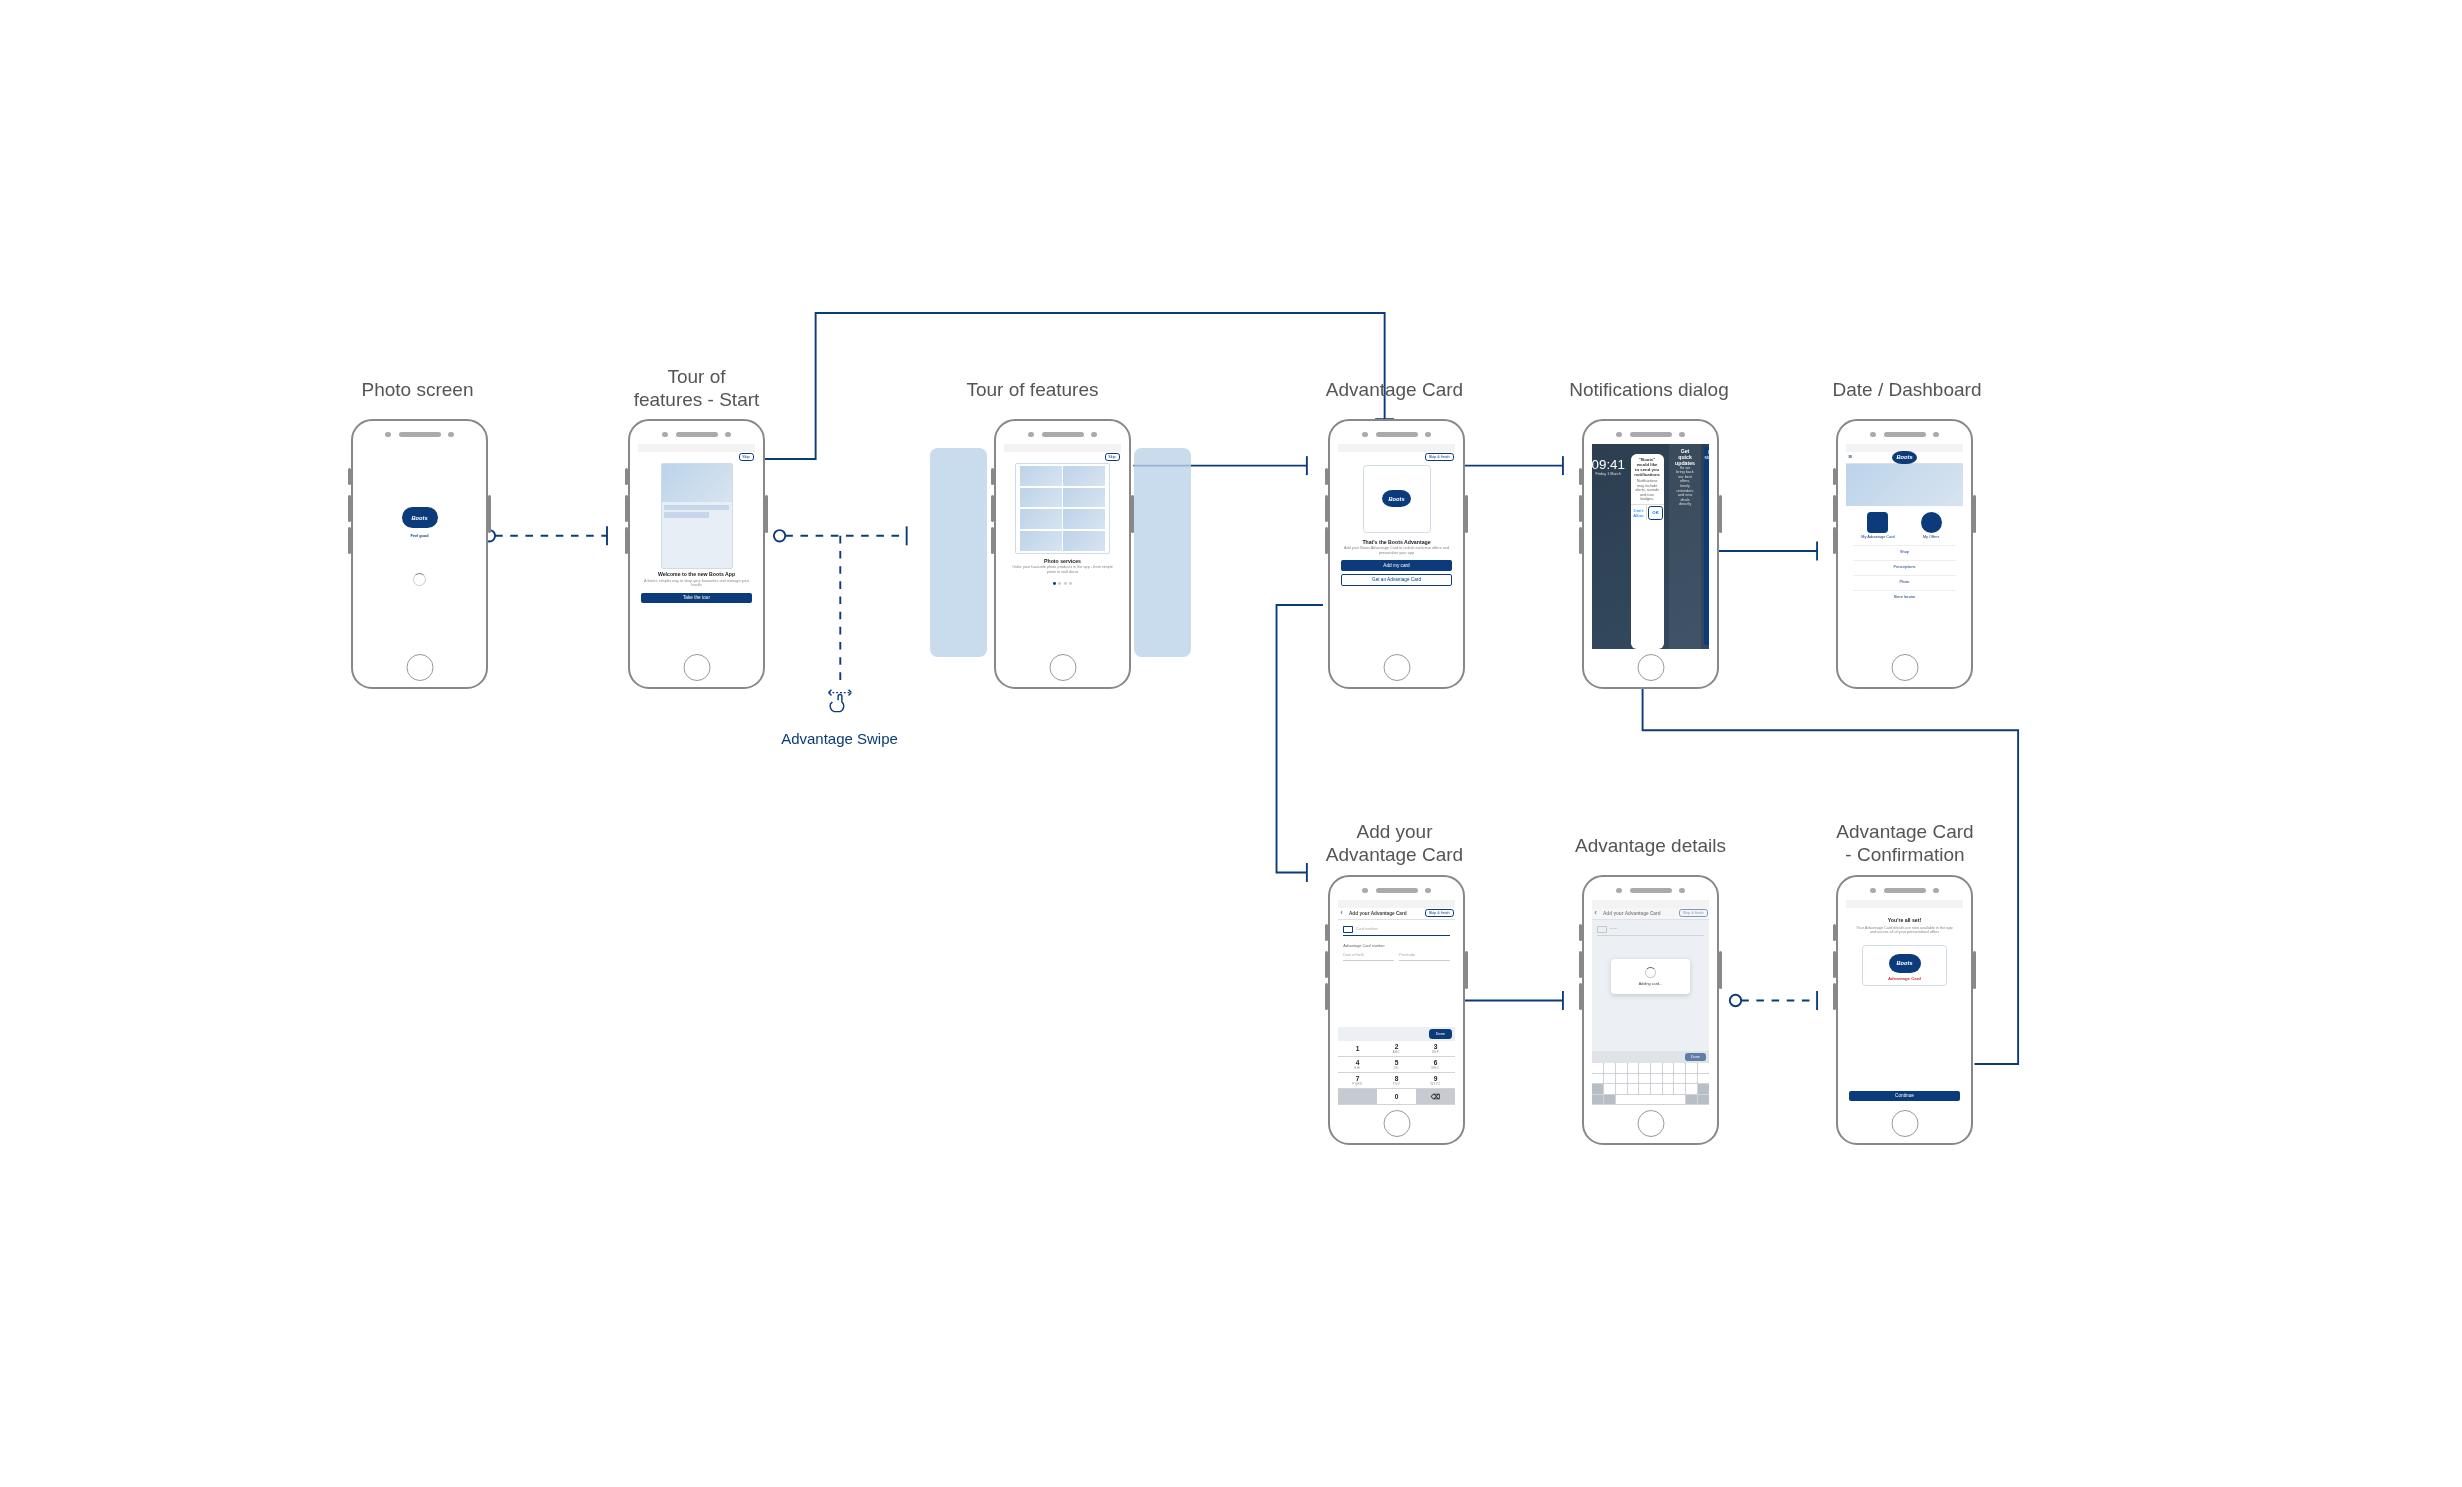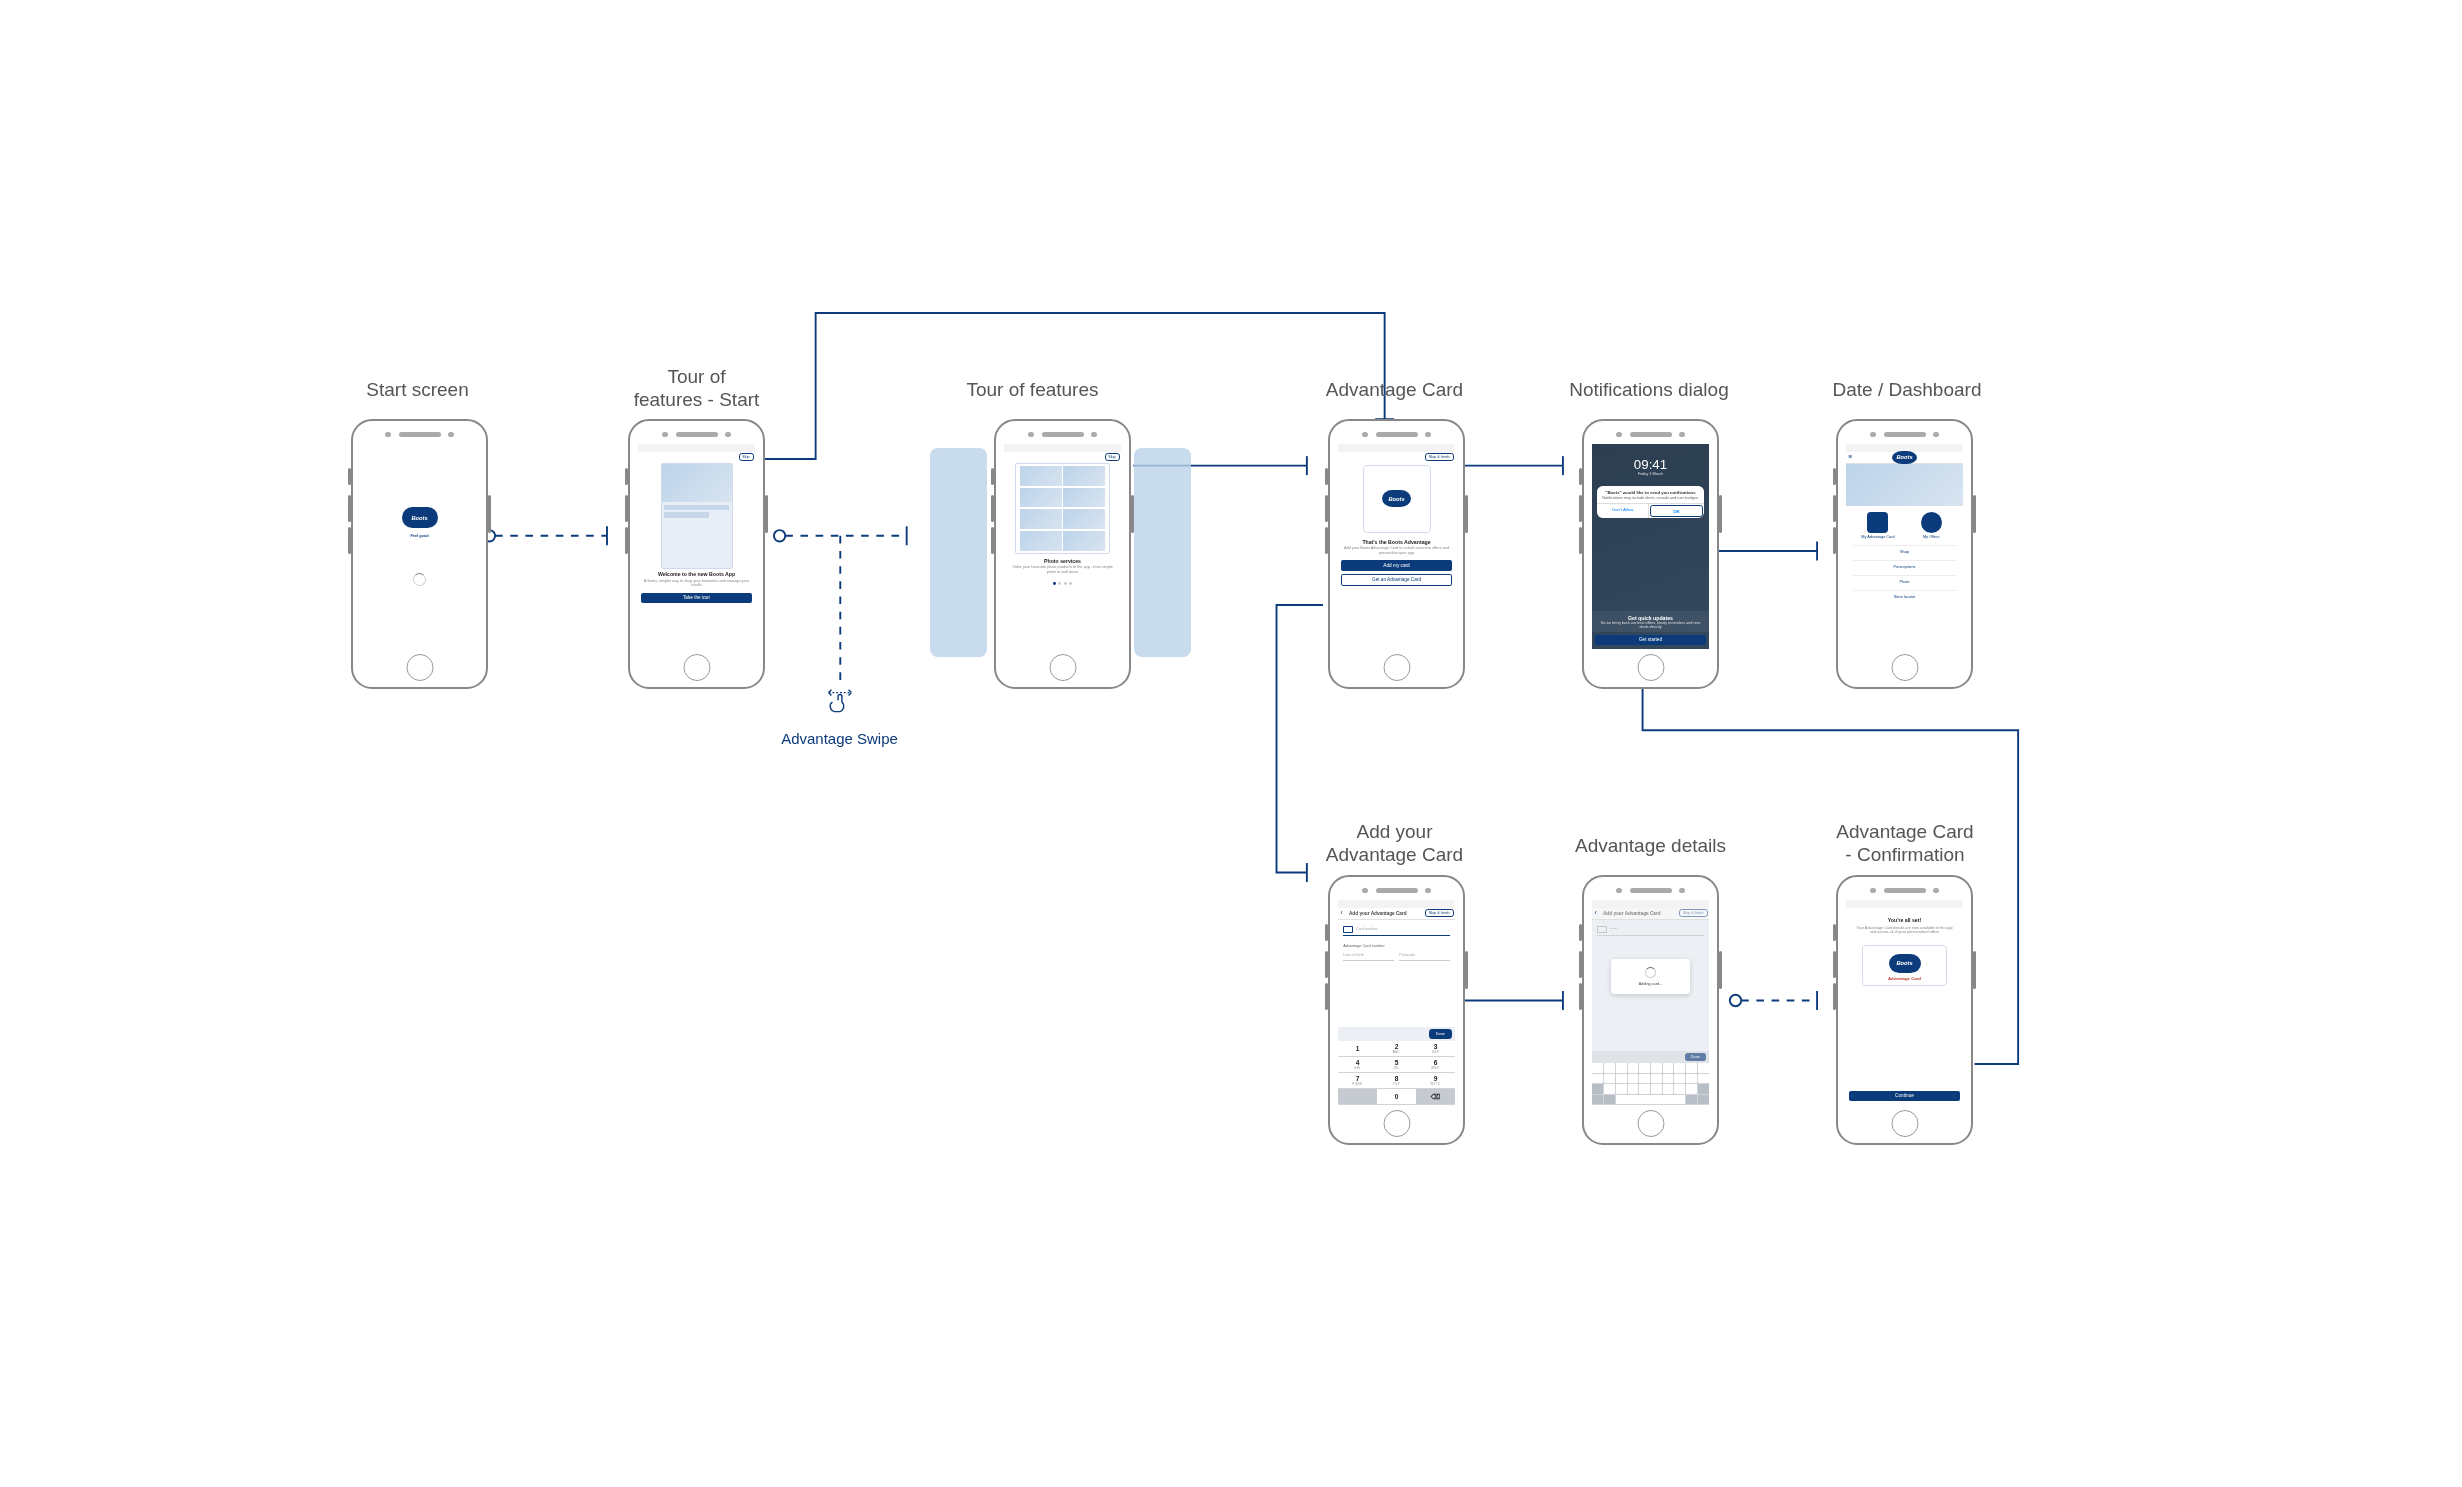--- a/index.html
+++ b/index.html
@@ -40,21 +40,21 @@
 .grid4{display:grid;grid-template-columns:repeat(2,1fr);grid-template-rows:repeat(4,1fr);gap:1.9px;width:85px;height:85px;margin:0 auto}
 .swipe-txt{position:absolute;font-size:15px;color:#0b3b7a;text-align:center}
 .keypad{display:grid;grid-template-columns:repeat(3,1fr);gap:0.9px;background:#d0d4d8;padding:0.9px}
 .key{background:#fff;display:flex;flex-direction:column;align-items:center;justify-content:center;color:#222;height:15px}
 .key .n{font-size:6.6px;font-weight:600}
 .key .l{font-size:2.8px;color:#888;letter-spacing:0.5px}
 .key.dark{background:#c5cbd1}
 .kbd{display:grid;grid-template-columns:repeat(10,1fr);gap:0.9px;padding:0.9px;background:#d0d4d8}
 .kk{background:#fff;height:9.5px;border-radius:0.9px}
 .kk.d{background:#b8bec5}
-.wallpaper{background:linear-gradient(160deg,#2c3e50,#34495e);color:#fff;height:100%;display:flex;flex-direction:column}
+.wallpaper{background:linear-gradient(160deg,#2c3e50,#34495e);color:#fff;height:100%;display:flex;flex-direction:row}
 .dialog{background:#fff;border-radius:5.7px;margin:0 5.7px;padding:3.8px 3.8px 1.9px;color:#333}
 </style>
 </head>
 <body>
 
 <div class="canvas">
 
 <svg class="connectors" viewBox="0 0 2596 1568" width="2462" height="1487">
 
   <circle class="circ" cx="516" cy="565" r="6"></circle>
@@ -86,21 +86,21 @@
   <line class="tcap" x1="1648" y1="1045" x2="1648" y2="1065"></line>
 
   <circle class="circ" cx="1830" cy="1055" r="6"></circle>
   <line class="dashed" x1="1836" y1="1055" x2="1916" y2="1055"></line>
   <line class="tcap" x1="1916" y1="1045" x2="1916" y2="1065"></line>
 
   <path class="solid" d="M 2082 1122 L 2128 1122 L 2128 770 L 1732 770 L 1732 700"></path>
   <line class="tcap" x1="1722" y1="700" x2="1742" y2="700"></line>
 </svg>
 
-<div class="label" style="left:332px;top:379px;width:171px">Start screen</div>
+<div class="label" style="left:332px;top:379px;width:171px">Photo screen</div>
 <div class="label" style="left:611px;top:366px;width:171px">Tour of
 features - Start</div>
 <div class="label" style="left:928px;top:379px;width:209px">Tour of features</div>
 <div class="label" style="left:1309px;top:379px;width:171px">Advantage Card</div>
 <div class="label" style="left:1554px;top:379px;width:190px">Notifications dialog</div>
 <div class="label" style="left:1812px;top:379px;width:190px">Date / Dashboard</div>
 <div class="label" style="left:1309px;top:821px;width:171px">Add your
 Advantage Card</div>
 <div class="label" style="left:1565px;top:835px;width:171px">Advantage details</div>
 <div class="label" style="left:1810px;top:821px;width:190px">Advantage Card

